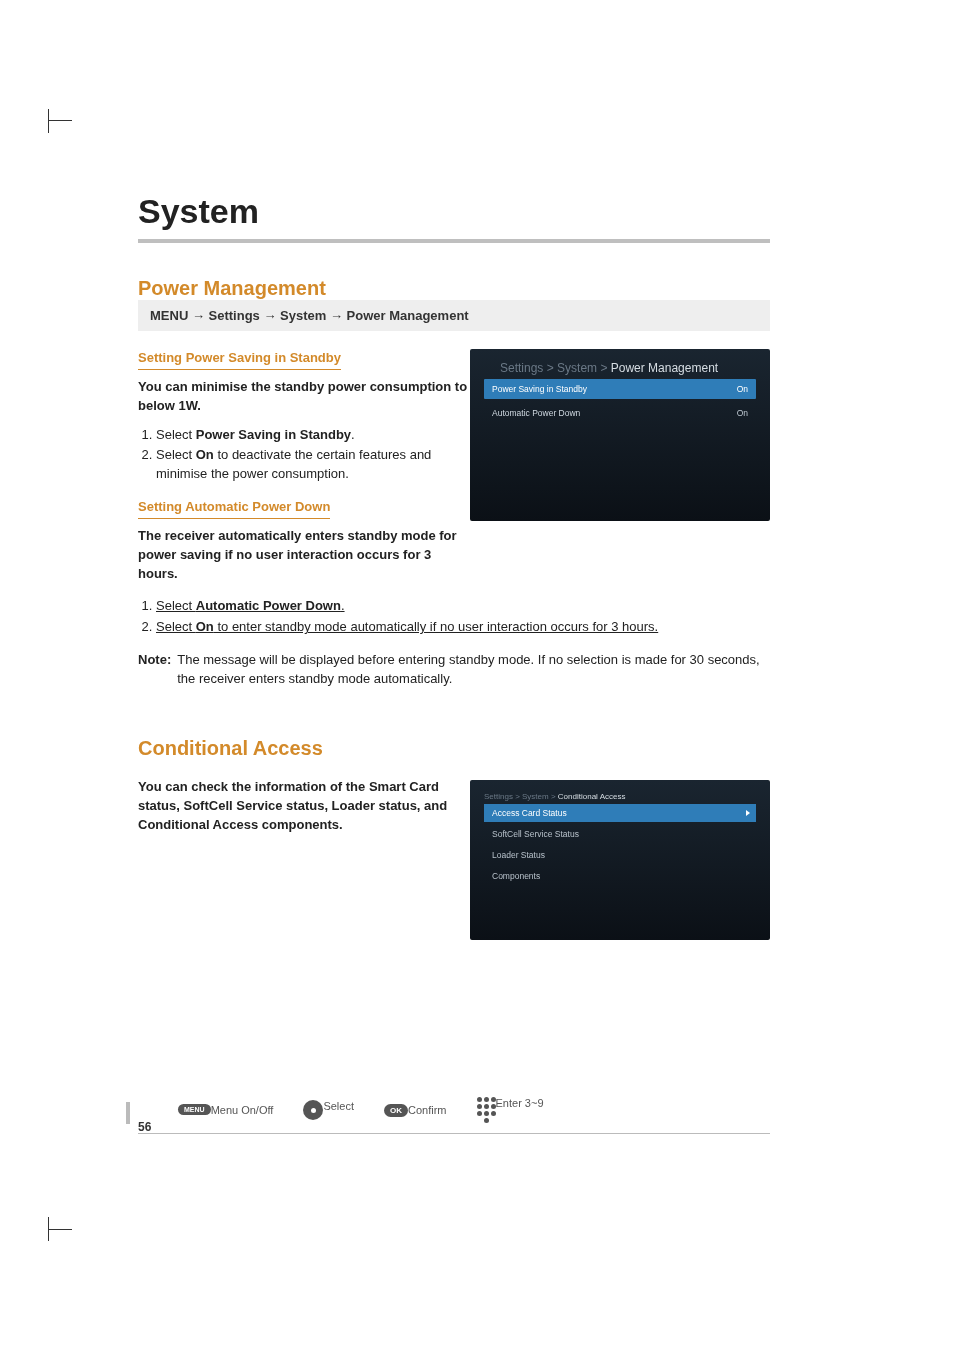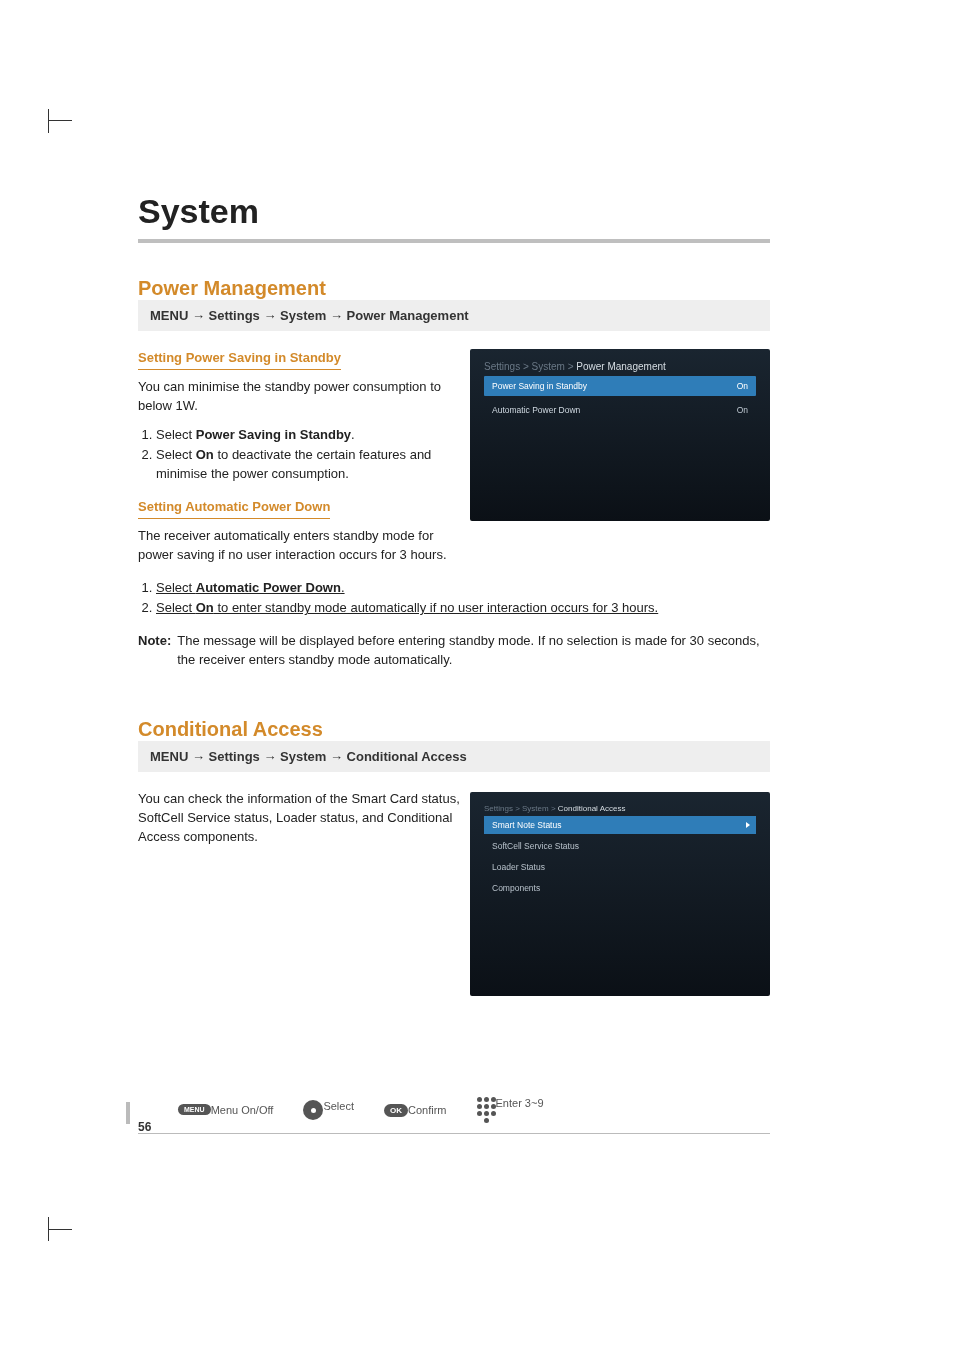--- a/index.html
+++ b/index.html
@@ -22,38 +22,38 @@
   .nav-path { background: #eee; padding: 8px 12px; font-size: 13px; color: #333; }
   .nav-path b { font-weight: 700; }
   .arrow { display: inline-block; transform: translateY(-1px); }
 
   .two-col { display: flex; margin-top: 18px; align-items: flex-start; justify-content: flex-end; }
   .left-col { flex: 1 1 300px; font-size: 13px; line-height: 1.45; }
   .right-col { flex: 0 0 300px; }
 
   .sub-heading { color: #d38a2a; font-weight: 700; font-size: 13px; border-bottom: 1px solid #d38a2a; display: inline-block; padding-bottom: 1px; margin-bottom: 8px; }
 
-  .para { margin-bottom: 10px; }
+  .para { margin-bottom: 10px; font-weight: bold; }
   ol.steps { margin-left: 18px; margin-bottom: 14px; }
   ol.steps li { margin-bottom: 2px; font-size: 13px; line-height: 1.45; }
 
   .note-row { display:flex; gap:6px; font-size:13px; line-height:1.45; margin-top:6px; }
   .note-row .note-label { font-weight:700; flex: 0 0 auto; }
   .note-row .note-text { flex: 1 1 auto; }
 
   
   .screen { width: 300px; height: 172px; background: linear-gradient(#1a2530, #0b1016); border-radius: 2px; color: #cfd8e0; font-size: 9px; padding: 12px 14px; position: relative; }
-  .screen .bc { color: #6a7886; font-size: 10px; }
+  .screen .bc { color: #6a7886; font-size: 12px; margin-left: 16px; }
   .screen .bc .cur { color: #d6dde3; }
   .screen .row { display:flex; justify-content:space-between; padding: 5px 8px; margin-top:4px; font-size: 8.5px; }
   .screen .row.sel { background: #2f7db8; color:#fff; border-radius:1px; }
   .screen .row .val { color:#bcc6cf; }
   .screen .row.sel .val { color:#fff; }
 
-  .screen2 { width: 300px; height: 204px; background: linear-gradient(#1a2530, #0b1016); border-radius: 2px; color: #cfd8e0; font-size: 9px; padding: 12px 14px; position: relative; margin-top: 2px; }
+  .screen2 { width: 300px; height: 160px; background: linear-gradient(#1a2530, #0b1016); border-radius: 2px; color: #cfd8e0; font-size: 9px; padding: 12px 14px; position: relative; margin-top: 2px; }
   .screen2 .bc { color: #6a7886; font-size: 8px; }
   .screen2 .bc .cur { color: #d6dde3; }
   .screen2 .item { padding: 4px 8px; margin-top:3px; font-size: 8.5px; color:#b8c2cb; }
   .screen2 .item.sel { background:#2f7db8; color:#fff; position:relative; }
   .screen2 .item.sel::after { content:""; position:absolute; right:6px; top:50%; width:0;height:0; border-left:4px solid #fff; border-top:3px solid transparent; border-bottom:3px solid transparent; transform:translateY(-50%); }
 
   
   .footer-bar { position: absolute; left: 138px; bottom: 208px; width: 632px; }
   .footer-line { height:1px; background:#bbb; margin-bottom:8px; }
   .footer-row { display:flex; align-items:center; gap:30px; font-size:11px; color:#555; }
@@ -141,42 +141,33 @@
       </li>
     </ol>
 
     <div class="note-row">
       <div class="note-label">Note:</div>
       <div class="note-text">The message will be displayed before entering standby mode. If no selection is made for 30 seconds, the receiver enters standby mode automatically.</div>
     </div>
 
     <div class="section-title" style="margin-top:48px;">Conditional Access</div>
 
-    <div class="nav-path">
-      <b>MENU</b>
-      <span class="arrow">→</span>
-      <b>Settings</b>
-      <span class="arrow">→</span>
-      <b>System</b>
-      <span class="arrow">→</span>
-      <b>Conditional Access</b>
-    </div>
 
     <div class="two-col">
       <div class="left-col">
         <div class="para">You can check the information of the Smart Card status, SoftCell Service status, Loader status, and Conditional Access components.</div>
       </div>
       <div class="right-col">
         <div class="screen2">
           <div class="bc">
             <span>Settings</span> &gt;
             <span>System</span> &gt;
             <span class="cur">Conditional Access</span>
           </div>
-          <div class="item sel">Smart Note Status</div>
+          <div class="item sel">Access Card Status</div>
           <div class="item">SoftCell Service Status</div>
           <div class="item">Loader Status</div>
           <div class="item">Components</div>
         </div>
       </div>
     </div>
 
   </div>
 
   <div class="page-num-side"></div>

